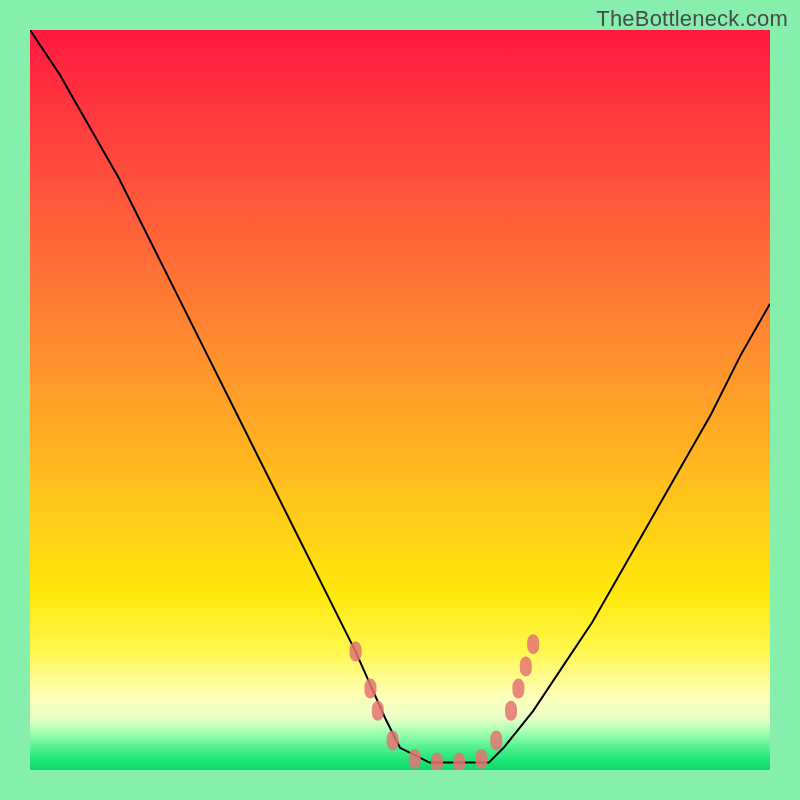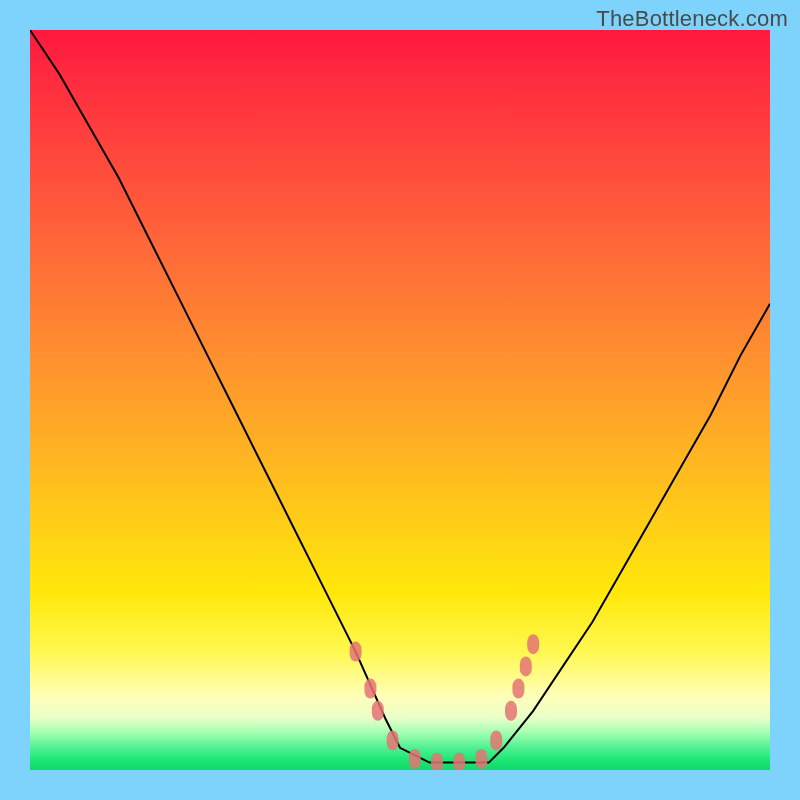--- a/index.html
+++ b/index.html
@@ -8,21 +8,21 @@
     width: 800px;
     height: 800px;
     overflow: hidden;
     background: #000;
     font-family: Arial, Helvetica, sans-serif;
   }
   .frame {
     position: relative;
     width: 800px;
     height: 800px;
-    background: #7dd3fc;
+    background: #86efac;
   }
   .plot {
     position: absolute;
     left: 30px;
     top: 30px;
     width: 740px;
     height: 740px;
     
     background: linear-gradient(
       to bottom,

